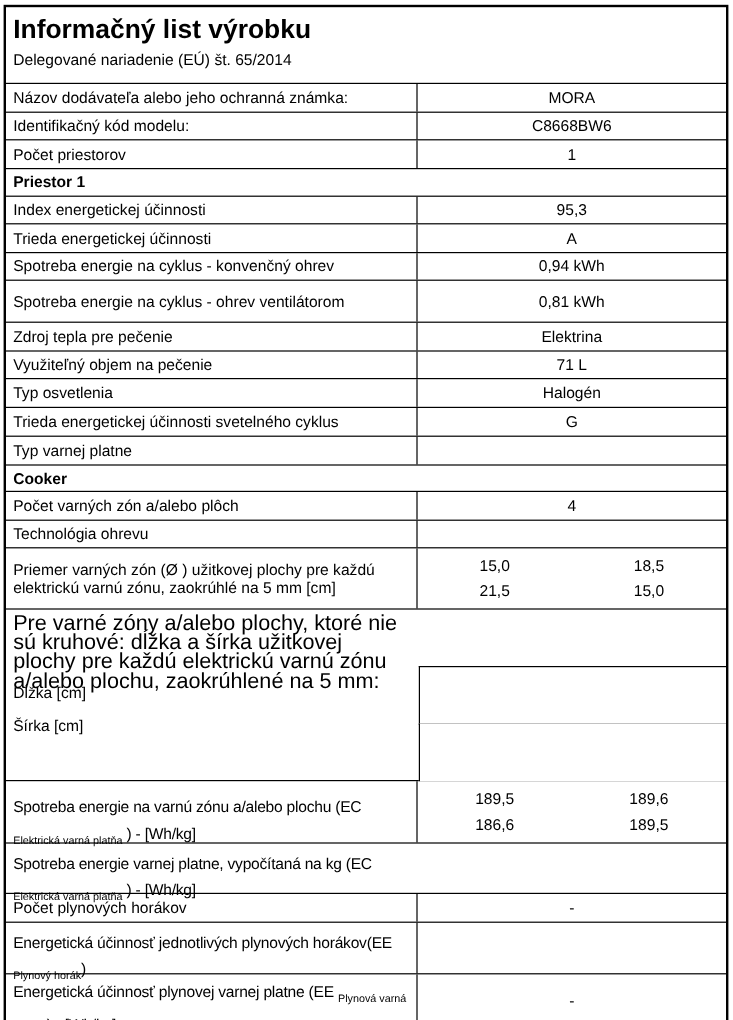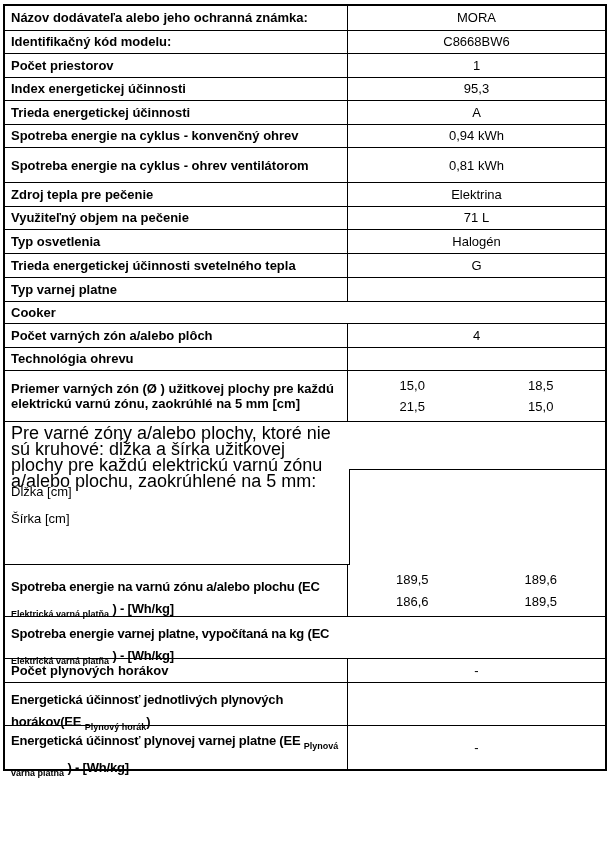--- a/index.html
+++ b/index.html
@@ -10,21 +10,21 @@
   }
   .tbl{
     position:absolute;left:3px;top:4px;width:604px;
     border:2px solid #000;box-sizing:border-box;
     display:flex;flex-direction:column;background:#fff;
   }
   .row{display:flex;box-sizing:border-box;border-top:1px solid #000;align-items:stretch;}
   .row:first-child{border-top:none;}
   .lc{
     width:342px;box-sizing:border-box;padding:2px 4px 2px 6px;
-    display:flex;align-items:center;font-size:13px;line-height:15px;font-weight:bold;
+    display:flex;align-items:center;font-size:13px;line-height:15px;
   }
   .rc{
     flex:1;border-left:1px solid #000;box-sizing:border-box;
     display:flex;align-items:center;justify-content:center;
     font-size:13px;text-align:center;padding:1px 2px;
   }
   .full{width:100%;box-sizing:border-box;padding:2px 4px 2px 6px;display:flex;align-items:center;font-size:13px;}
   .bold{font-weight:bold;}
   .header-cell{display:block;padding:4px 6px 2px 6px;width:100%;box-sizing:border-box;}
   .title{font-size:22px;font-weight:bold;margin:2px 0 4px 0;line-height:26px;}
@@ -44,36 +44,45 @@
   .nc-box{position:absolute;box-sizing:border-box;left:344px;right:0;background:#fff;}
   .nc-box.len{top:47px;height:49px;border:1px solid #000;border-right:none;}
   .nc-box.wid{top:95px;height:48px;border-left:1px solid #000;}
 </style>
 </head>
 <body>
 
 <div class="sheet">
   <div class="tbl">
 
+    <div class="row" style="height:63px">
+      <div class="header-cell">
+        <div class="title">Informačný list výrobku</div>
+        <div class="subtitle">Delegované nariadenie (EÚ) št. 65/2014</div>
+      </div>
+    </div>
 
     <div class="row" style="height:23.5px">
       <div class="lc">Názov dodávateľa alebo jeho ochranná známka:</div>
       <div class="rc">MORA</div>
     </div>
 
     <div class="row" style="height:23.5px">
       <div class="lc">Identifikačný kód modelu:</div>
       <div class="rc">C8668BW6</div>
     </div>
 
     <div class="row" style="height:23.5px">
       <div class="lc">Počet priestorov</div>
       <div class="rc">1</div>
     </div>
 
+    <div class="row" style="height:23px">
+      <div class="full bold">Priestor 1</div>
+    </div>
 
     <div class="row" style="height:23.5px">
       <div class="lc">Index energetickej účinnosti</div>
       <div class="rc">95,3</div>
     </div>
 
     <div class="row" style="height:23.5px">
       <div class="lc">Trieda energetickej účinnosti</div>
       <div class="rc">A</div>
     </div>
@@ -97,21 +106,21 @@
       <div class="lc">Využiteľný objem na pečenie</div>
       <div class="rc">71 L</div>
     </div>
 
     <div class="row" style="height:23.5px">
       <div class="lc">Typ osvetlenia</div>
       <div class="rc">Halogén</div>
     </div>
 
     <div class="row" style="height:24.5px">
-      <div class="lc">Trieda energetickej účinnosti svetelného tepla</div>
+      <div class="lc">Trieda energetickej účinnosti svetelného cyklus</div>
       <div class="rc">G</div>
     </div>
 
     <div class="row" style="height:23.5px">
       <div class="lc">Typ varnej platne</div>
       <div class="rc"></div>
     </div>
 
     <div class="row" style="height:22.5px">
       <div class="full bold">Cooker</div>

